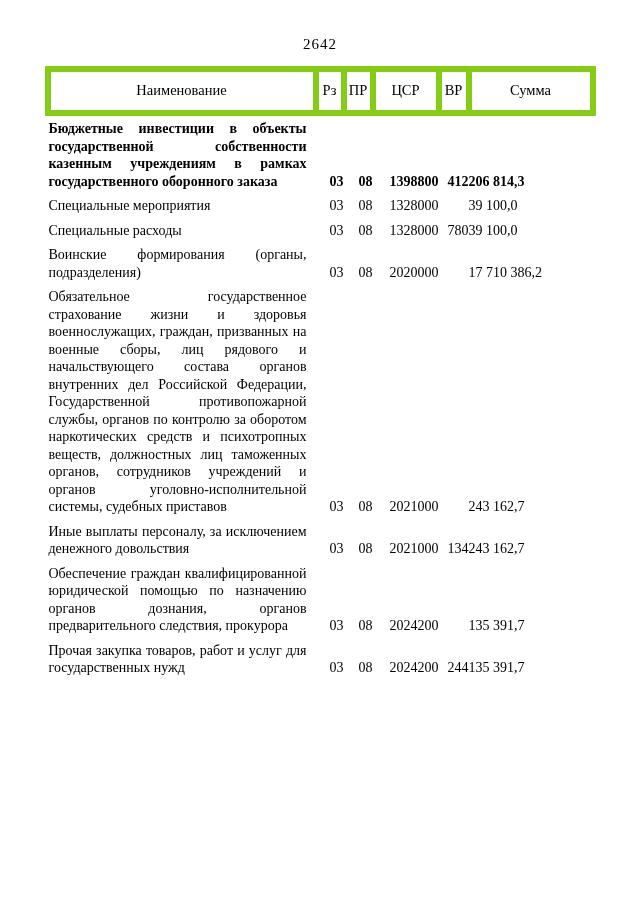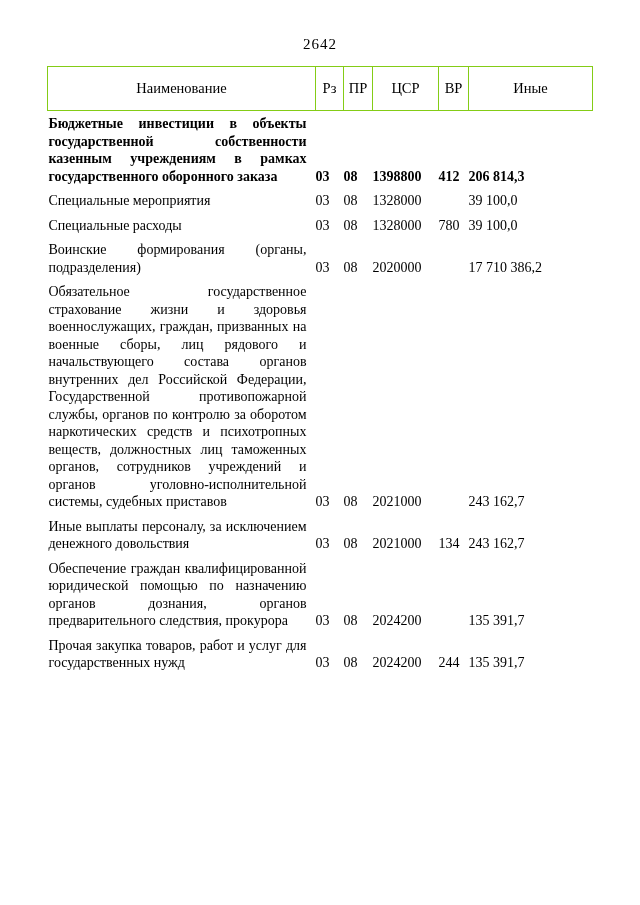--- a/index.html
+++ b/index.html
@@ -26,21 +26,21 @@
   }
   table.budget-table {
     width: 545px;
     margin: 13px auto 0 auto;
     border-collapse: collapse;
     table-layout: fixed;
     font-size: 14px;
     line-height: 17.5px;
   }
   thead th {
-    border: 1px solid #84cc16;
+    border: 6px solid #84cc16;
     font-weight: normal;
     height: 44px;
     text-align: center;
     vertical-align: middle;
     padding: 2px 2px;
     font-size: 14.5px;
   }
   tbody td {
     padding: 7px 0 0 0;
     vertical-align: bottom;
@@ -48,21 +48,21 @@
   }
   tbody tr:first-child td { padding-top: 4px; font-weight: bold; }
   td.c-name {
     text-align: justify;
     text-justify: inter-word;
     vertical-align: top;
     padding-right: 9px;
     padding-left: 1px;
   }
   td.c-rz, td.c-pr, td.c-csr, td.c-vr {
-    text-align: left;
+    text-align: right;
     white-space: nowrap;
   }
   td.c-sum {
     text-align: left;
     padding-right: 2px;
     white-space: nowrap;
   }
 </style>
 </head>
 <body>
@@ -80,21 +80,21 @@
       <col style="width:30px">
       <col style="width:124px">
     </colgroup>
     <thead>
       <tr>
         <th>Наименование</th>
         <th>Рз</th>
         <th>ПР</th>
         <th>ЦСР</th>
         <th>ВР</th>
-        <th>Иные</th>
+        <th>Сумма</th>
       </tr>
     </thead>
     <tbody>
   <tr>
     <td class="c-name">Бюджетные инвестиции в объекты государственной собственности казенным учреждениям в рамках государственного оборонного заказа</td>
     <td class="c-rz">03</td>
     <td class="c-pr">08</td>
     <td class="c-csr">1398800</td>
     <td class="c-vr">412</td>
     <td class="c-sum">206 814,3</td>

